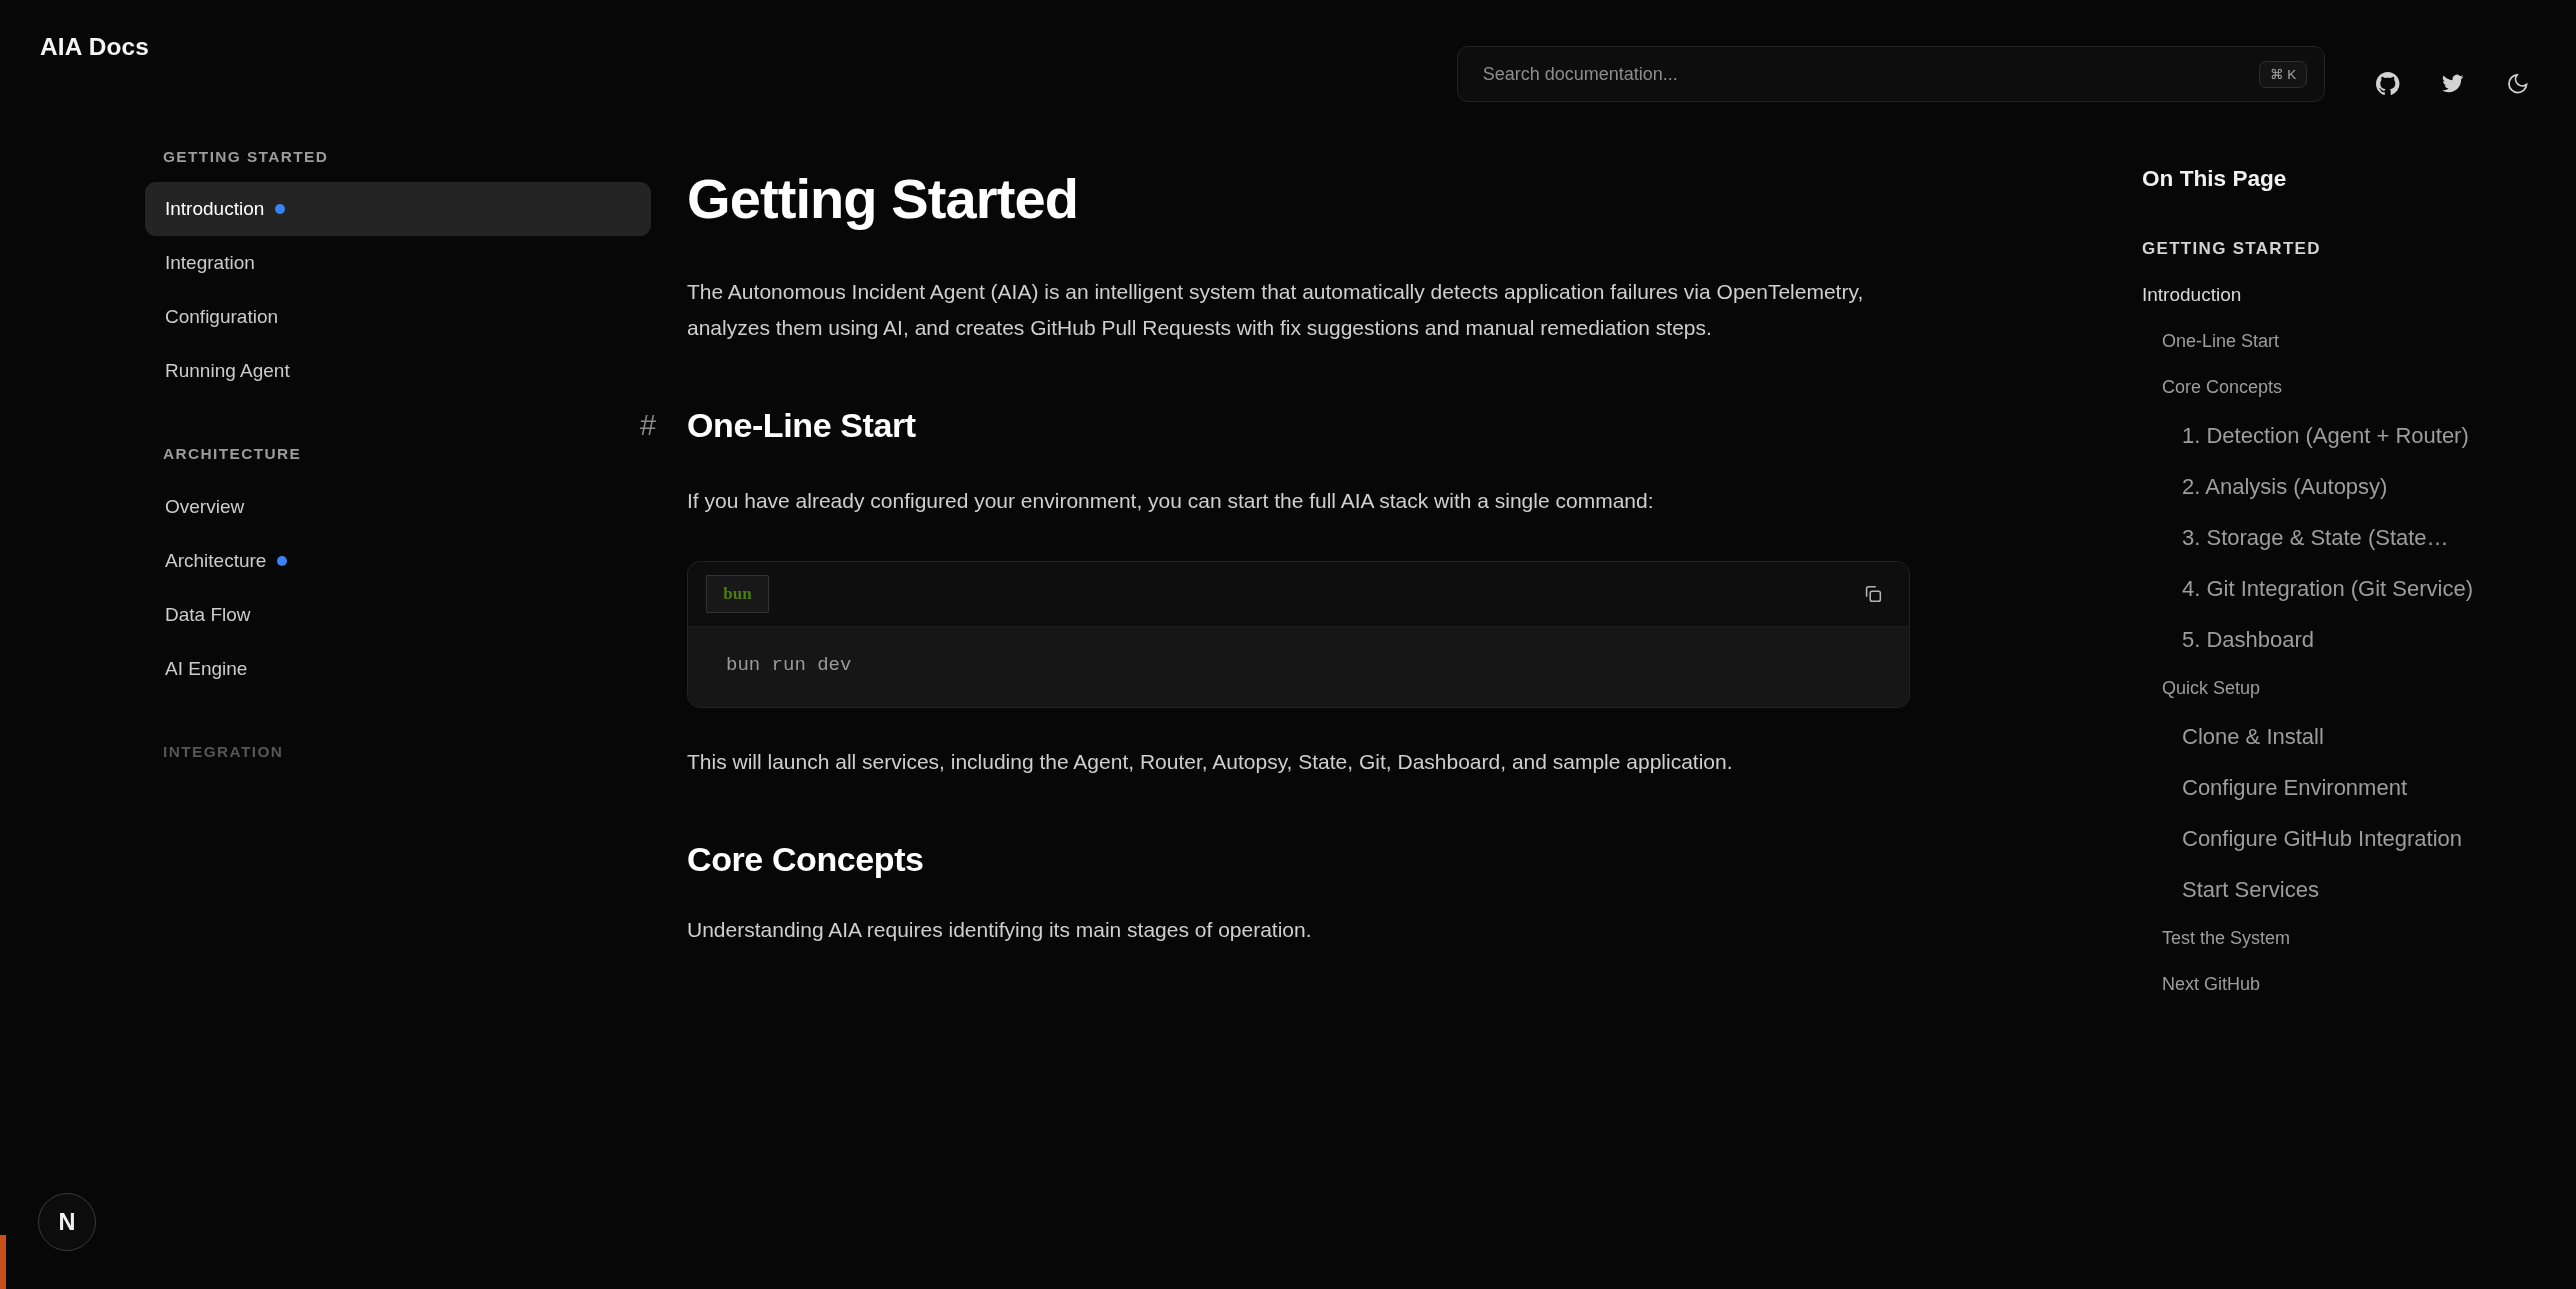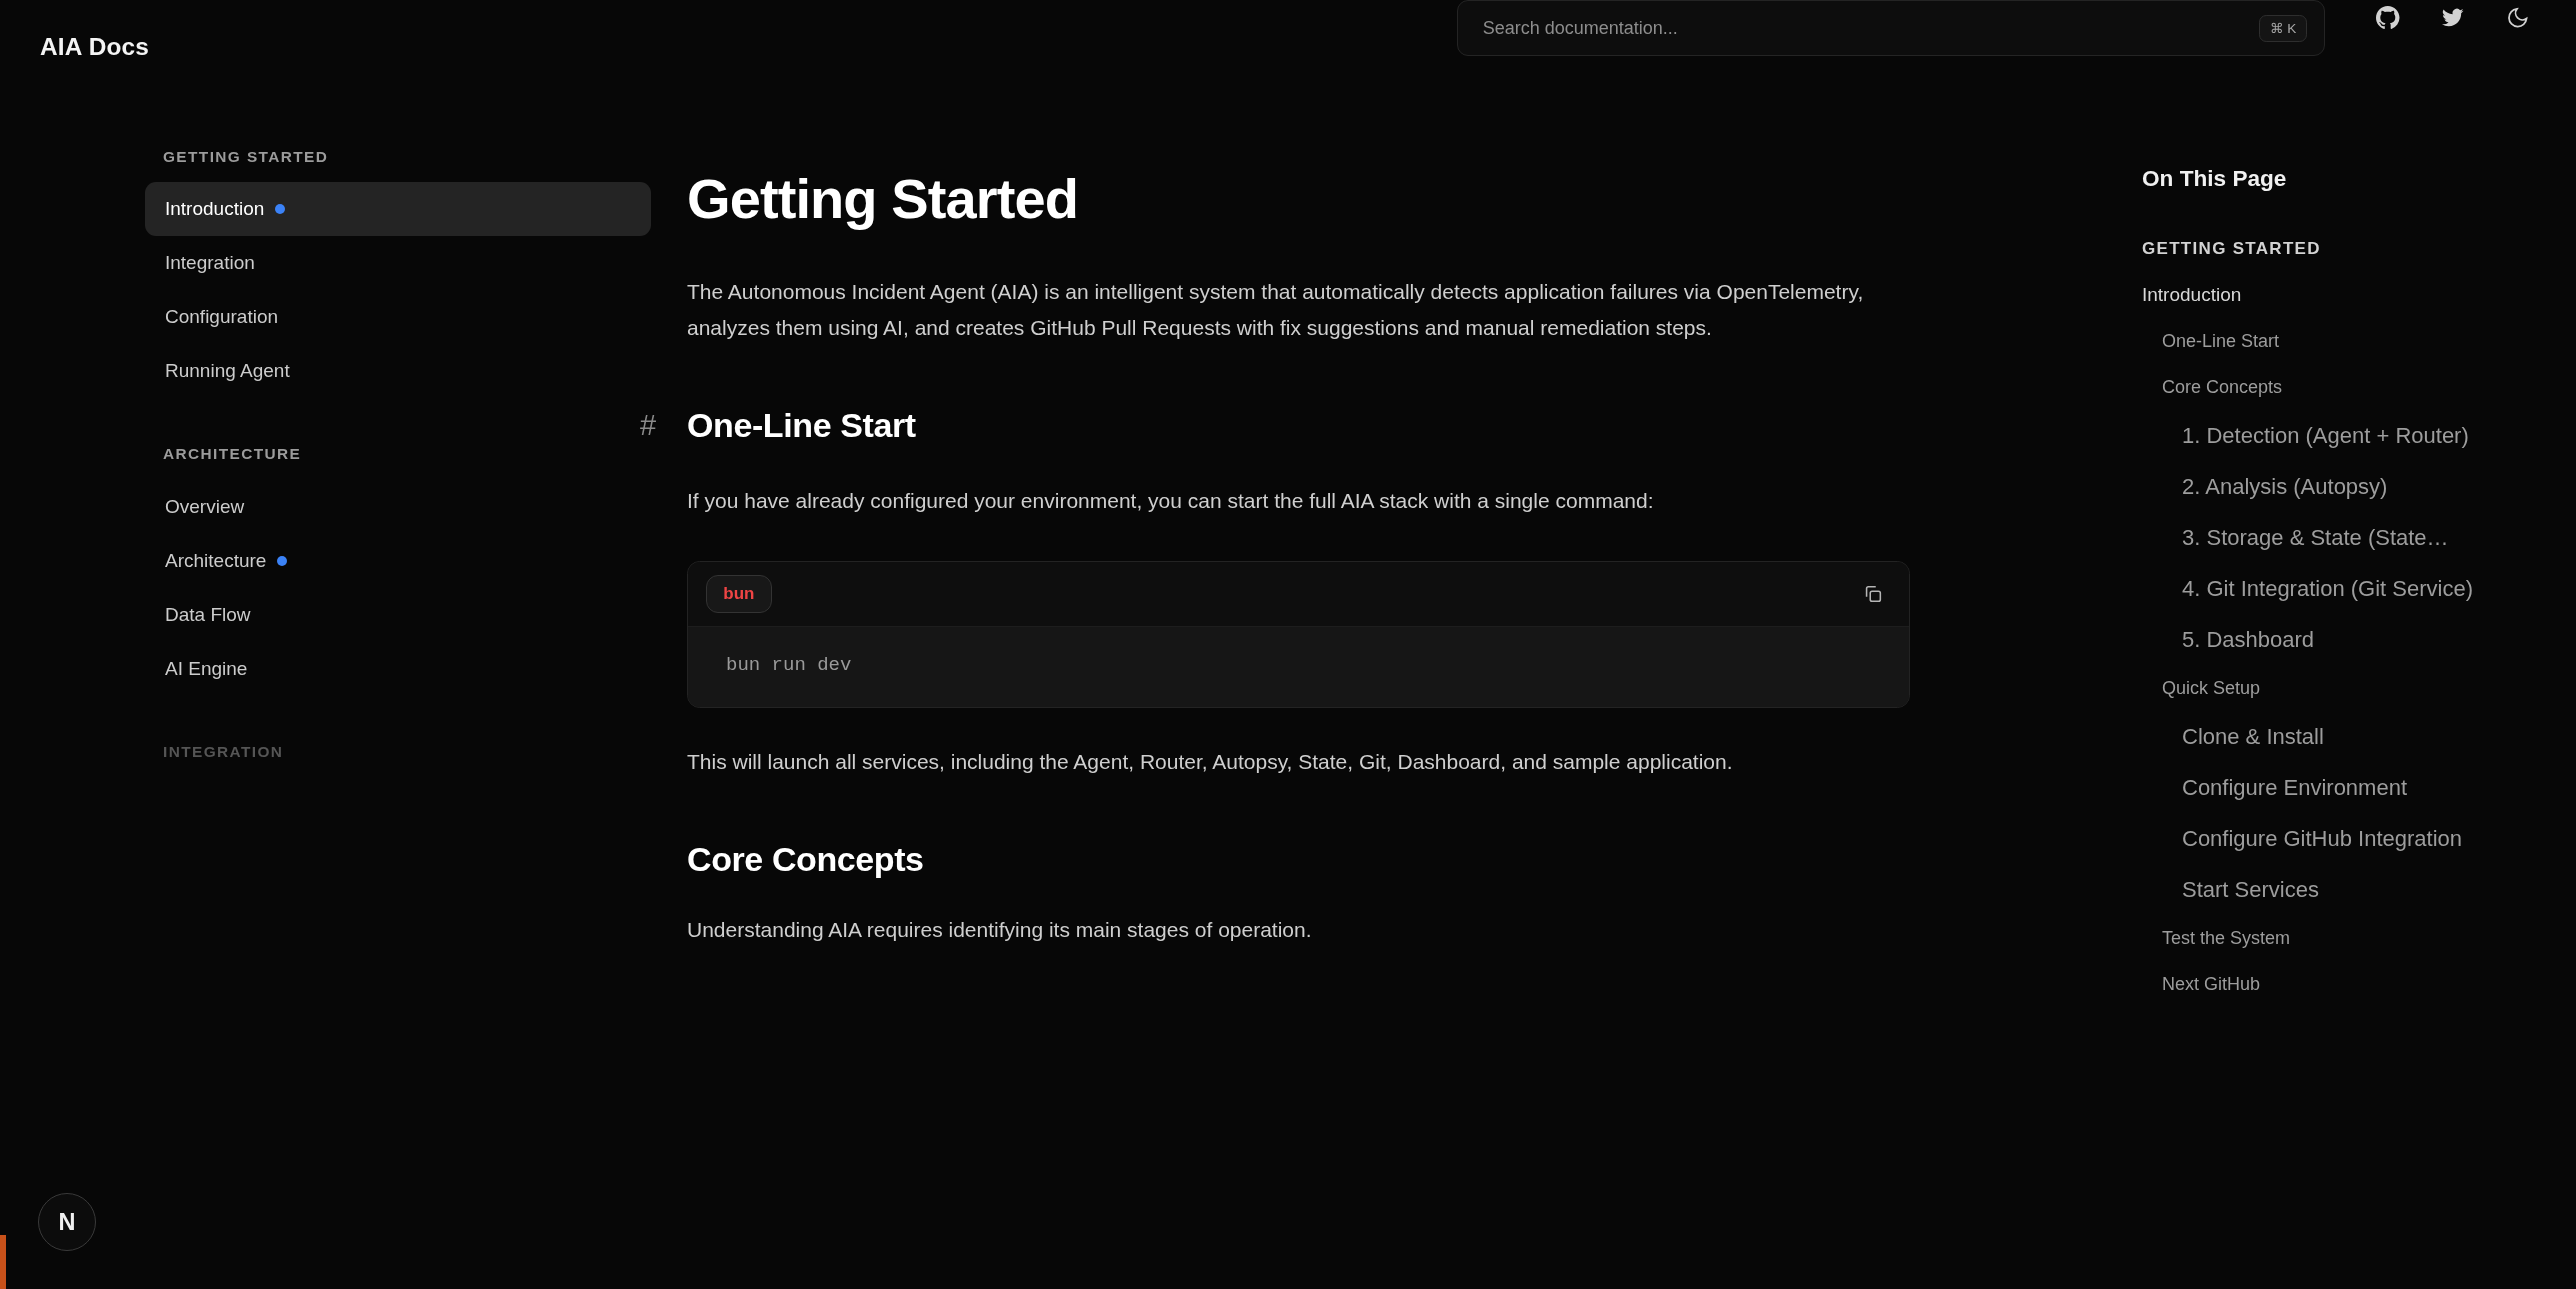--- a/index.html
+++ b/index.html
@@ -21,24 +21,24 @@
   }
   .brand {
     font-size: 24.4px;
     font-weight: 700;
     letter-spacing: 0.2px;
     color: #f4f4f4;
   }
   .topbar-right {
     position: absolute;
     right: 40px;
-    top: 0;
+    top: 8px;
     height: 94px;
     display: flex;
-    align-items: flex-start;
+    align-items: flex-end;
     gap: 29px;
   }
   .searchbox {
     width: 868px;
     height: 56px;
     border: 0.9px solid #242424;
     border-radius: 11px;
     background: #0d0d0d;
     display: flex;
     align-items: center;
@@ -163,26 +163,27 @@
     display: flex;
     align-items: center;
     justify-content: space-between;
     padding: 0 20px 0 18px;
     background: #0e0e0e;
     border-bottom: 0.9px solid #1d1d1d;
   }
   .tab-chip {
     border: 0.9px solid #333333;
     background: #181818;
-    color: #ef4444;
+    color: #4d7c0f;
     font-size: 17px;
     font-weight: 700;
     padding: 8.1px 16.3px;
-    border-radius: 12px;
-    cursor: pointer;
+    border-radius: 1px;
+    cursor: pointer;
+    font-family: Liberation Serif, serif;
   }
   .copy-btn {
     width: 33px; height: 33px;
     display: flex; align-items: center; justify-content: center;
     color: #b5b5b5;
     cursor: pointer;
   }
   .code-body {
     padding: 27px 38px 31px 38px;
     background: #161616;

